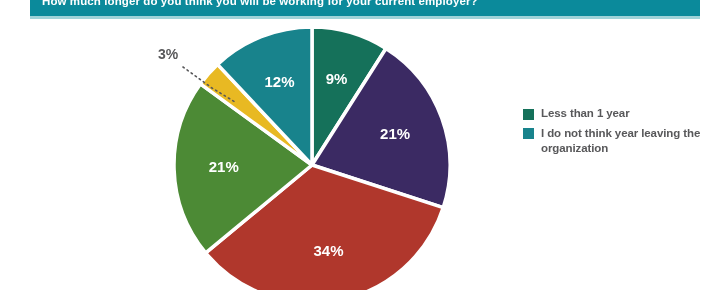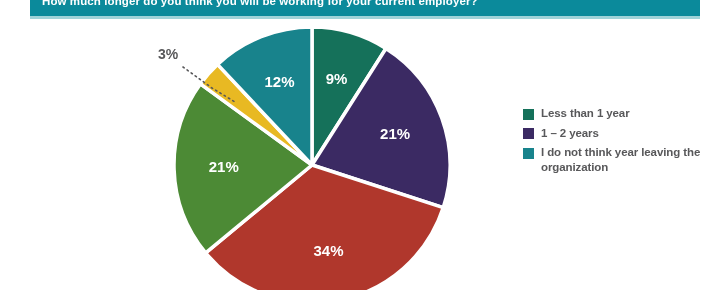--- a/index.html
+++ b/index.html
@@ -147,22 +147,18 @@
     <polyline points="33,27 62,48 85,62" fill="none" stroke="#58585a" stroke-width="1.6" stroke-dasharray="1.5,3.5" stroke-linecap="round"></polyline>
   </svg>
   <div class="callout-label">3%</div>
 
   <div class="legend" id="legend">
       <div class="legend-row">
         <span class="legend-swatch" style="background: rgb(21, 113, 90);"></span>
         <span class="legend-label">Less than 1 year</span>
       </div>
       <div class="legend-row">
-        <span class="legend-swatch" style="background: rgb(59, 42, 99);"></span>
-        <span class="legend-label">1 – 2 years</span>
-      </div>
-      <div class="legend-row">
         <span class="legend-swatch" style="background: rgb(24, 131, 140);"></span>
         <span class="legend-label">I do not think year leaving the organization</span>
       </div>
     </div>
 
 </div>
 
 </body></html>

